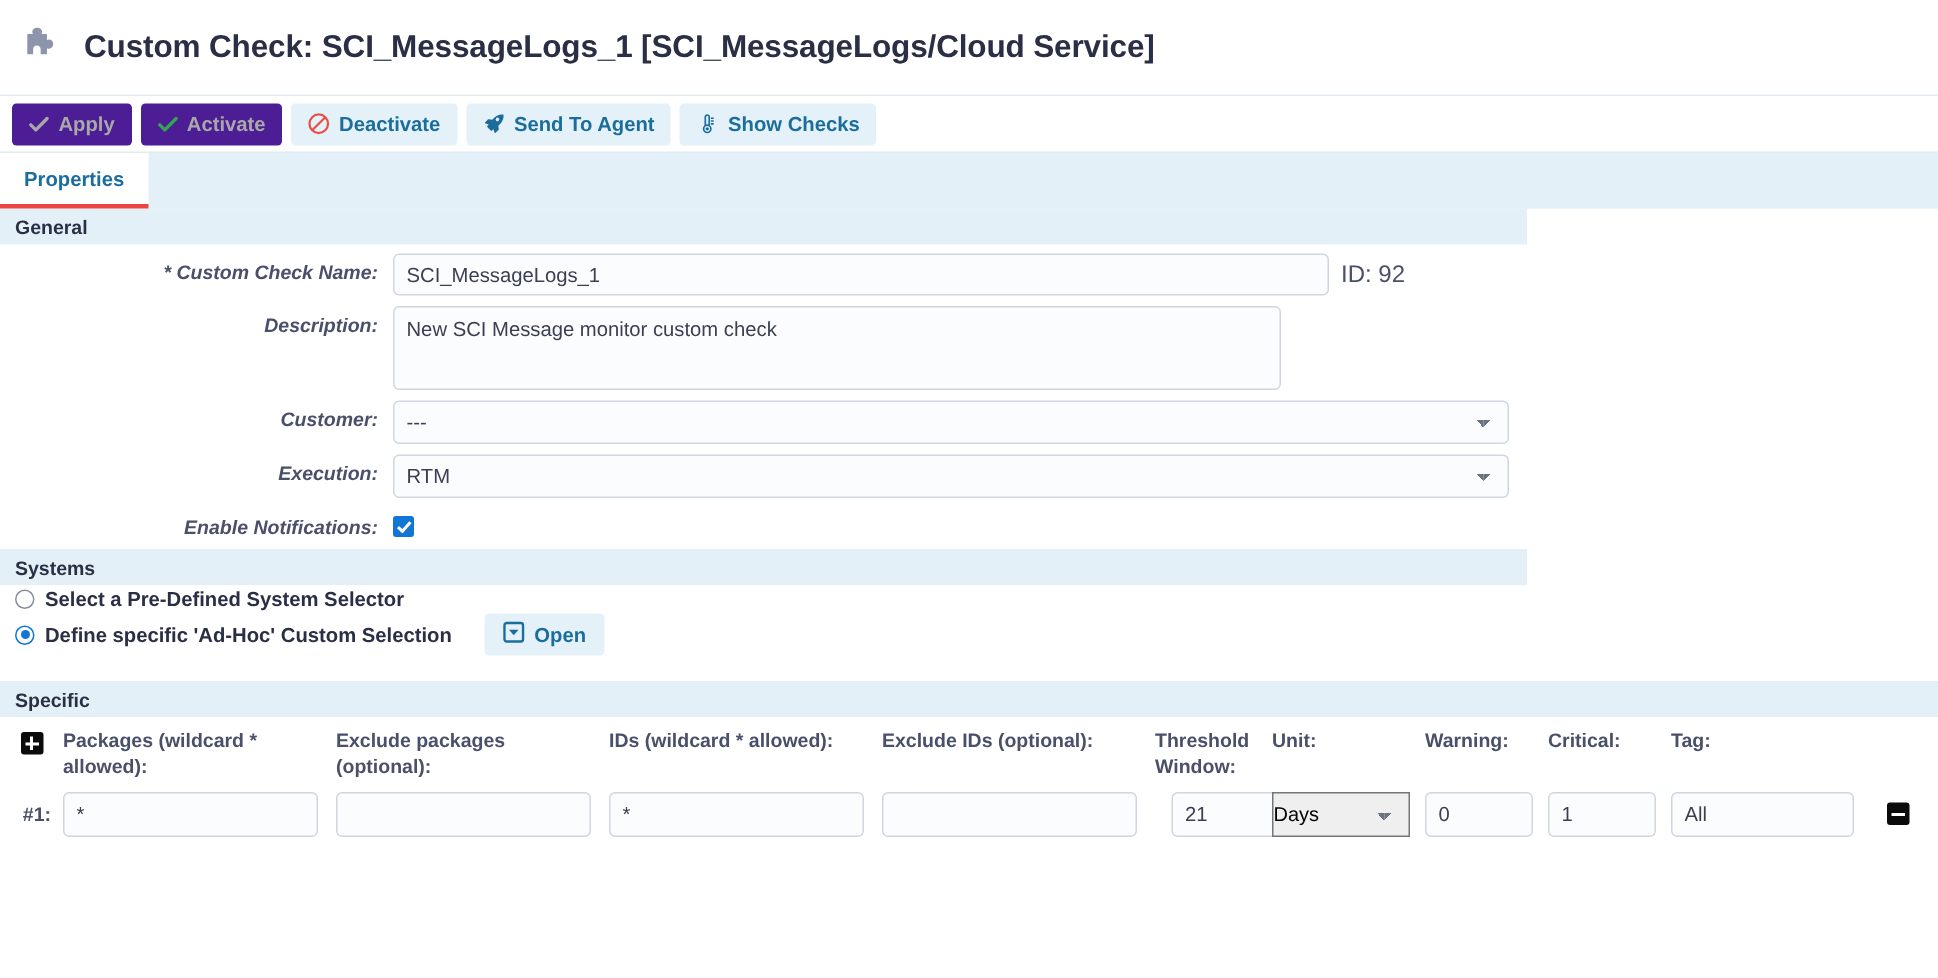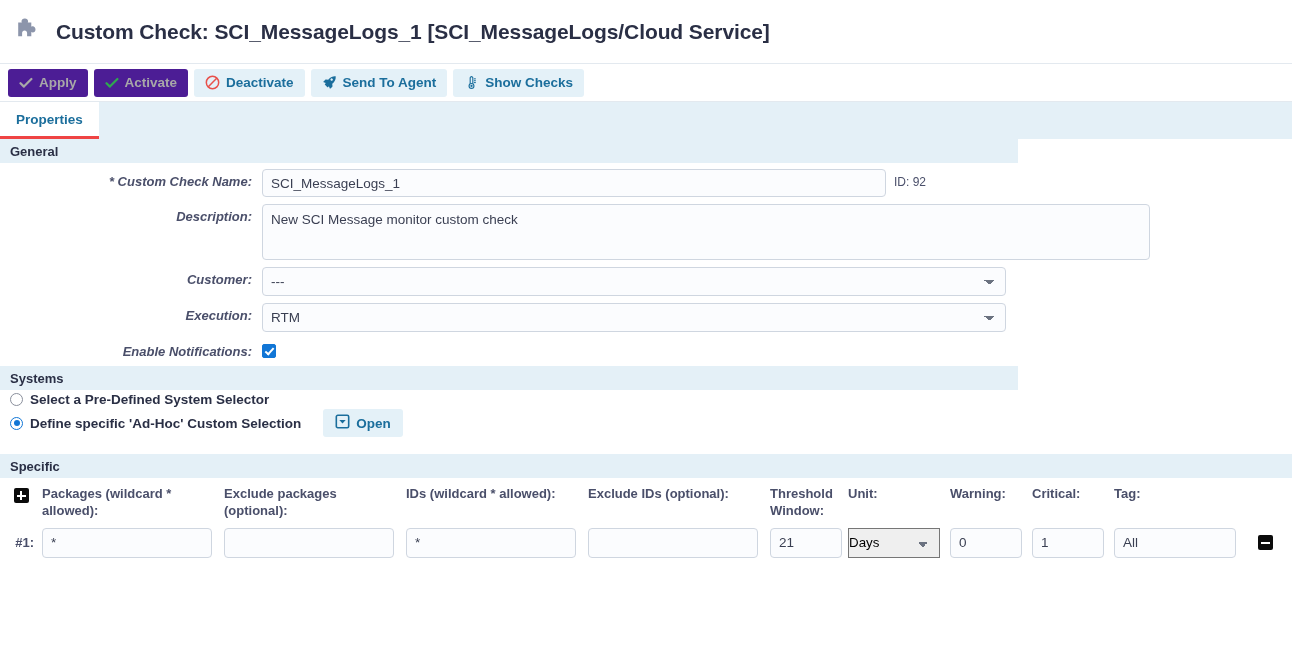--- a/index.html
+++ b/index.html
@@ -120,23 +120,23 @@
     font-size: 13.5px;
     color: #3a3f52;
     background: #fbfcfe;
     border: 1px solid #cfd6e0;
     border-radius: 4px;
     padding: 4px 8px;
     outline: none;
   }
   input.tx { height: 28px; }
   .name-input { width: 624px; }
-  .id-text { font-size: 12px; color: #4a4f6a; padding-top: 6px; padding-left: 8px; }
+  .id-text { font-size: 16px; color: #4a4f6a; padding-top: 6px; padding-left: 8px; }
   textarea.tx {
-    width: 888px; height: 56px; resize: none; line-height: 1.35;
+    width: 592px; height: 56px; resize: none; line-height: 1.35;
     padding: 6px 8px;
   }
   select.sel {
     width: 744px; height: 29px;
     -webkit-appearance: none; appearance: none;
     background-image:
       linear-gradient(45deg, transparent 50%, #6b7280 50%),
       linear-gradient(135deg, #6b7280 50%, transparent 50%);
     background-position: calc(100% - 16px) 12px, calc(100% - 11px) 12px;
     background-size: 5px 5px, 5px 5px;
@@ -210,21 +210,21 @@
   .c-tag   { width: 136px; flex: 0 0 136px; }
 
   .data-row { display: flex; align-items: center; padding-top: 8px; }
   .rowlbl { width: 42px; flex: 0 0 42px; text-align: right; padding-right: 8px;
             font-weight: bold; color: #4a4f6a; font-size: 13px; }
   .data-row input.tx { height: 30px; }
   .inp-pkg   { width: 170px; }
   .inp-expkg { width: 170px; }
   .inp-ids   { width: 170px; }
   .inp-exids { width: 170px; }
-  .inp-thr   { width: 72px; }
+  .inp-thr   { width: 72px; margin-left: 11px; }
   .inp-warn  { width: 72px; }
   .inp-crit  { width: 72px; }
   .inp-tag   { width: 122px; }
   select.unit-sel {
     width: 92px; height: 30px;
     -webkit-appearance: none; appearance: none;
     background-image:
       linear-gradient(45deg, transparent 50%, #6b7280 50%),
       linear-gradient(135deg, #6b7280 50%, transparent 50%);
     background-position: calc(100% - 16px) 13px, calc(100% - 11px) 13px;

